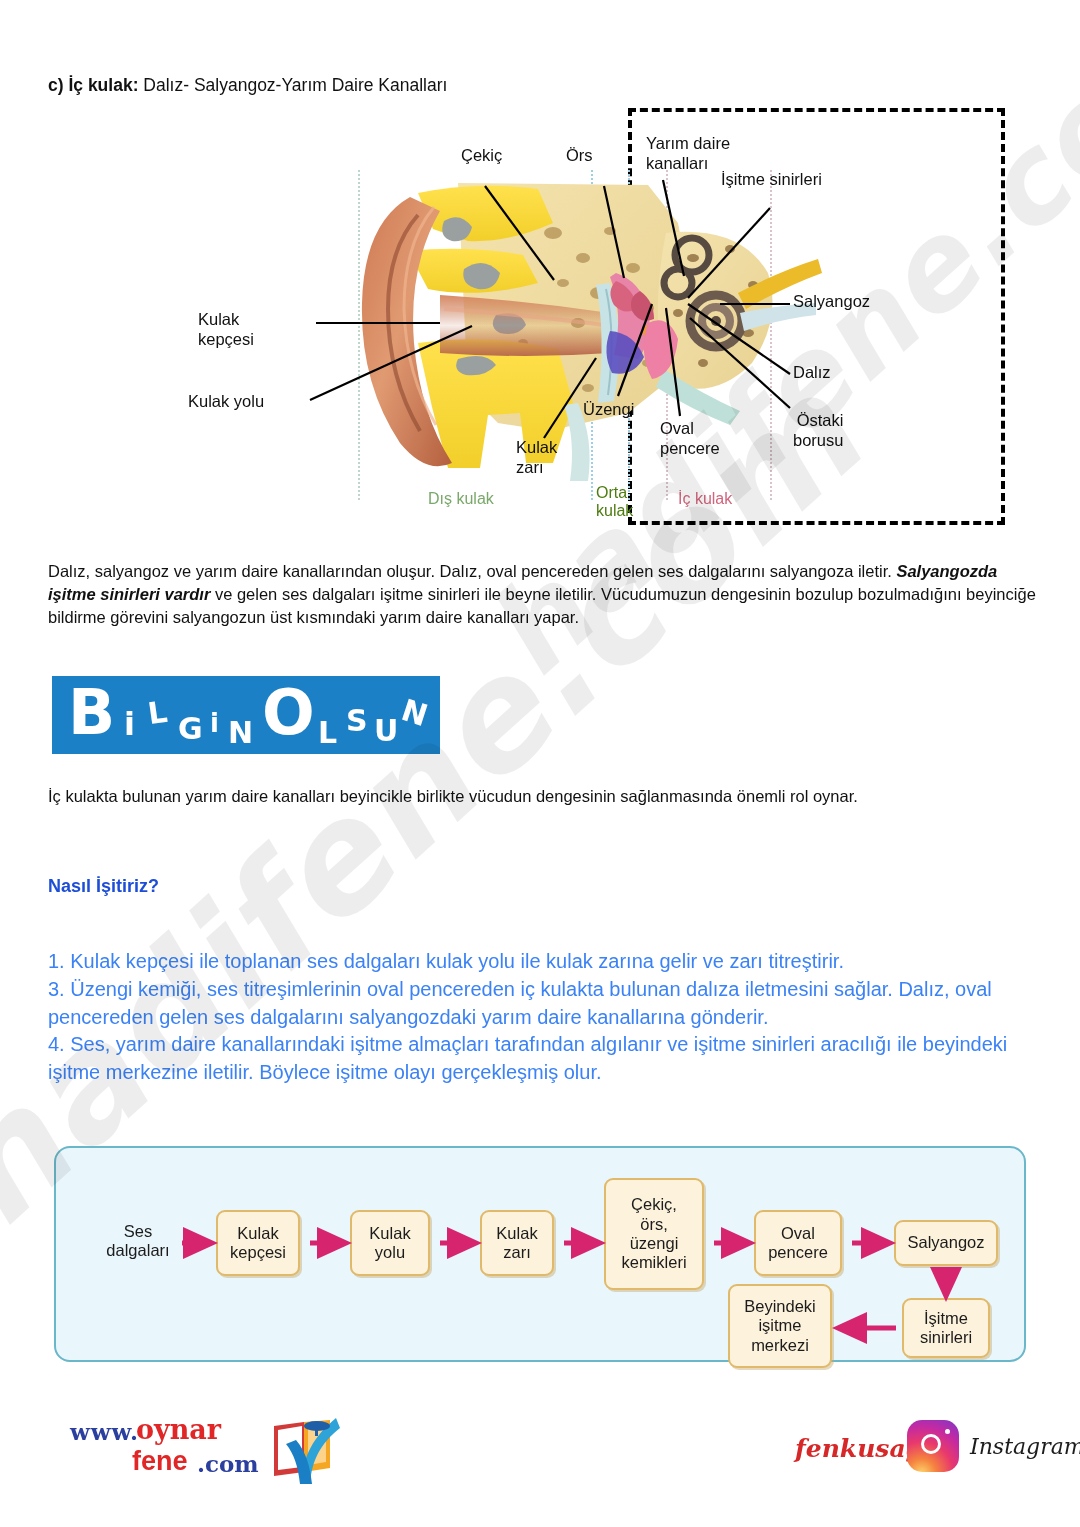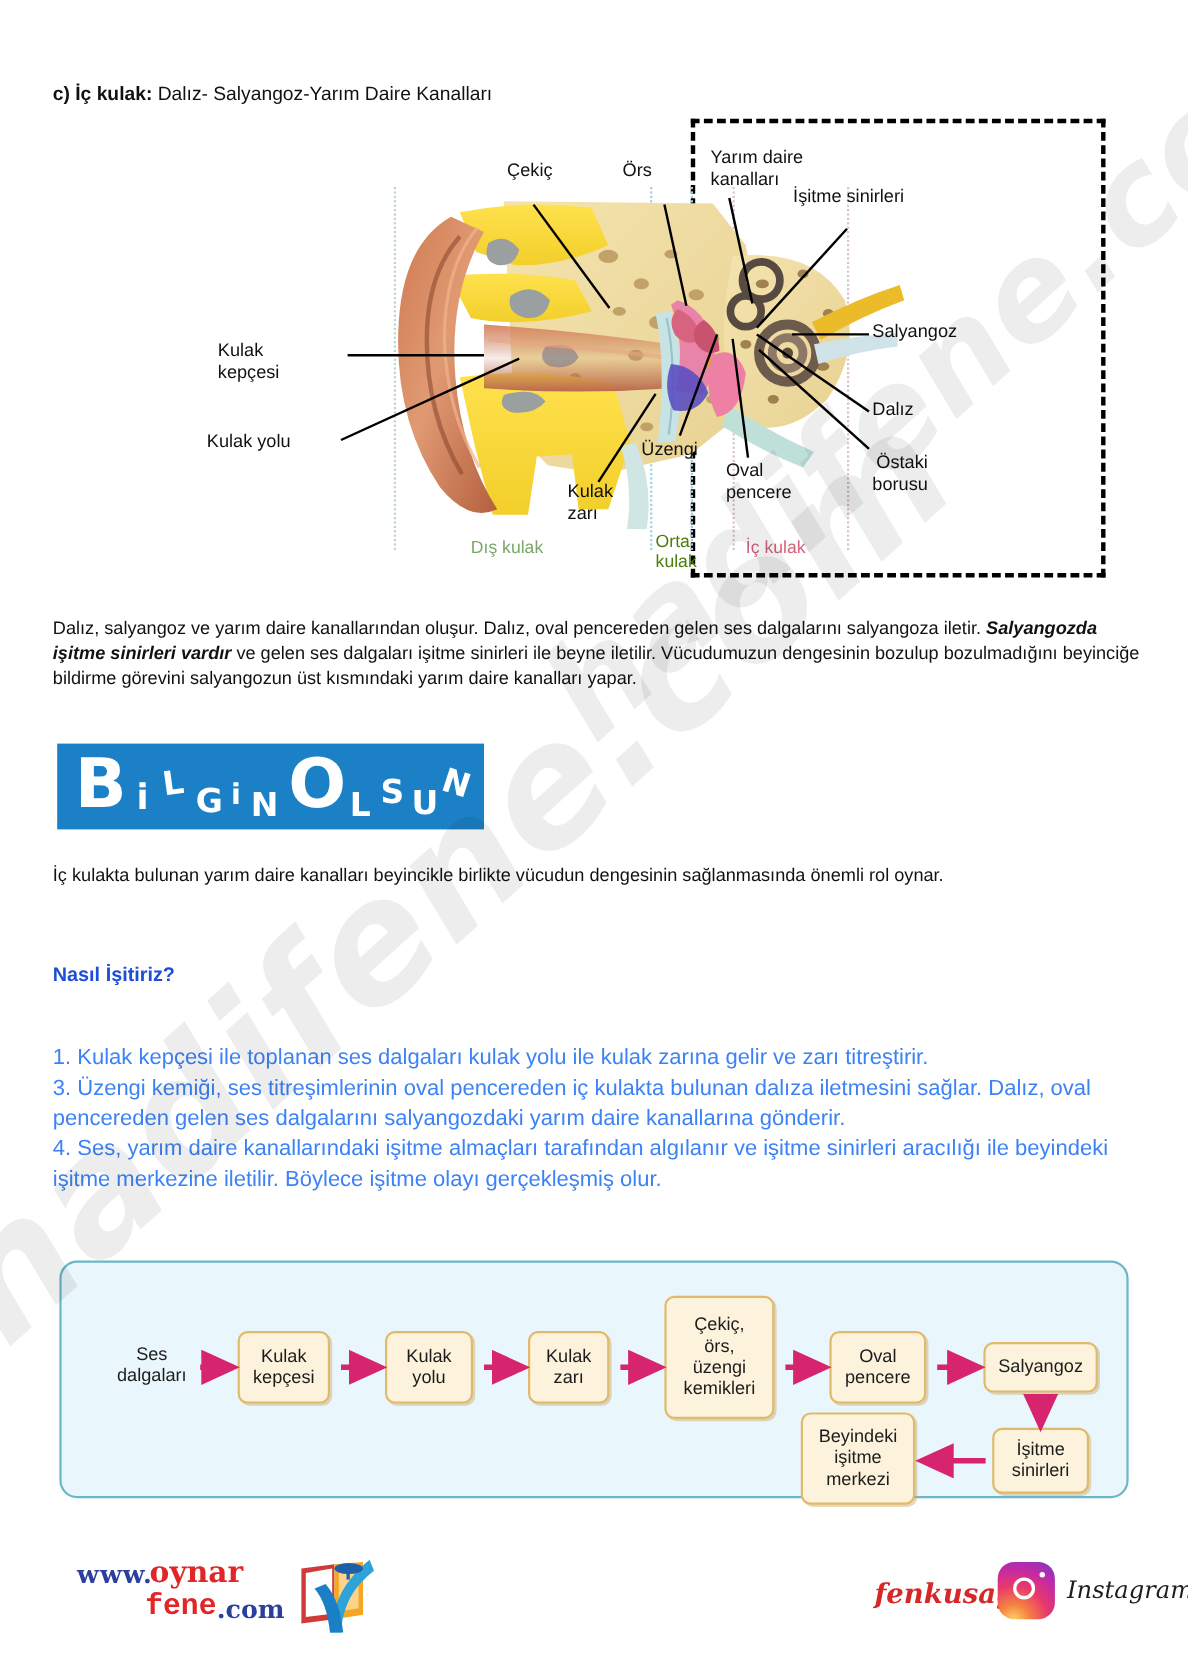--- a/index.html
+++ b/index.html
@@ -253,21 +253,21 @@
   }
   .fl-hadi {
     position: absolute; left: 66px; top: 4px;
     font-family: "DejaVu Serif", serif;
     font-weight: bold;
     font-size: 27px;
     color: #e02626;
   }
   .fl-fene {
     position: absolute; left: 62px; top: 36px;
-    font-family: Liberation Mono, monospace;
+    font-family: Liberation Sans, sans-serif;
     font-weight: bold;
     font-size: 27px;
     color: #e02626;
   }
   .fl-com {
     position: absolute; left: 127px; top: 40px;
     font-family: "DejaVu Serif", serif;
     font-weight: bold;
     font-size: 23px;
     color: #2b3f9e;

